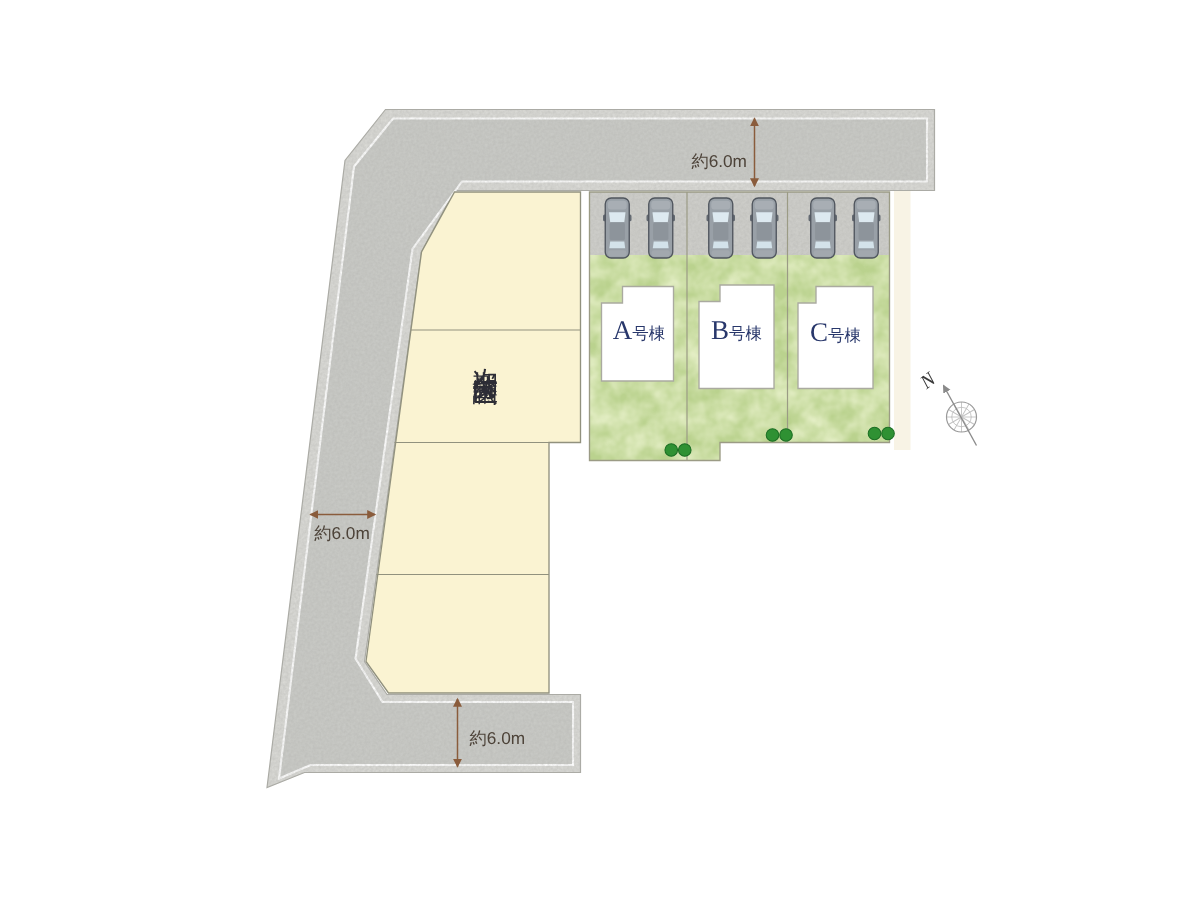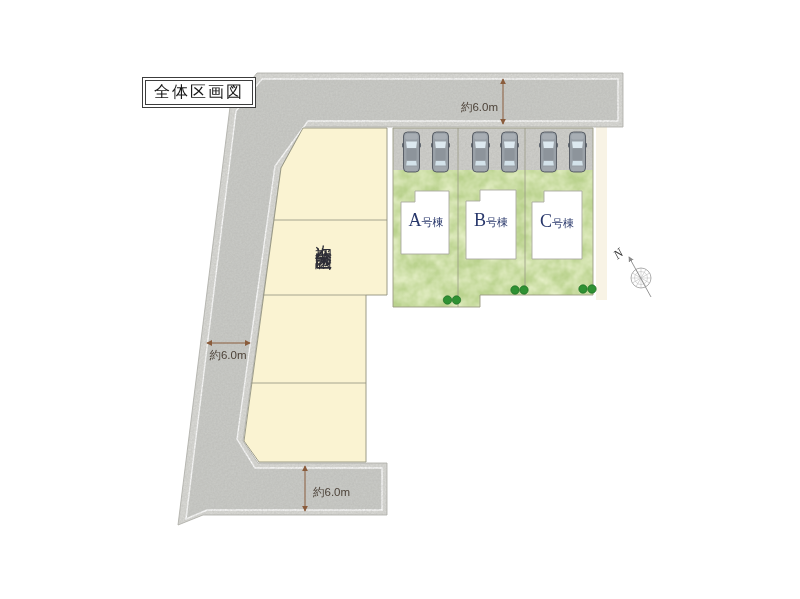--- a/index.html
+++ b/index.html
@@ -137,19 +137,16 @@
         <line x1="0" y1="-10" x2="0" y2="10" transform="rotate(120)"></line>
         <line x1="0" y1="-10" x2="0" y2="10" transform="rotate(150)"></line>
       </g>
       <circle r="10" fill="none" stroke="#9a9a9a" stroke-width="0.8"></circle>
       <circle r="6.5" fill="none" stroke="#b5b5b5" stroke-width="0.5"></circle>
       <line x1="10" y1="19" x2="-12" y2="-21" stroke="#8a8a8a" stroke-width="0.9" marker-end="url(#arrGray)"></line>
       <text class="compass-n" transform="translate(-20,-21) rotate(-38)" text-anchor="middle">N</text>
     </g>
   </svg>
 
-  <div class="title-box">
-    <div class="inner">全体区画図</div>
-  </div>
 
   <div class="vlabel">次期分譲区画</div>
 
 </div>
 
 </body></html>

